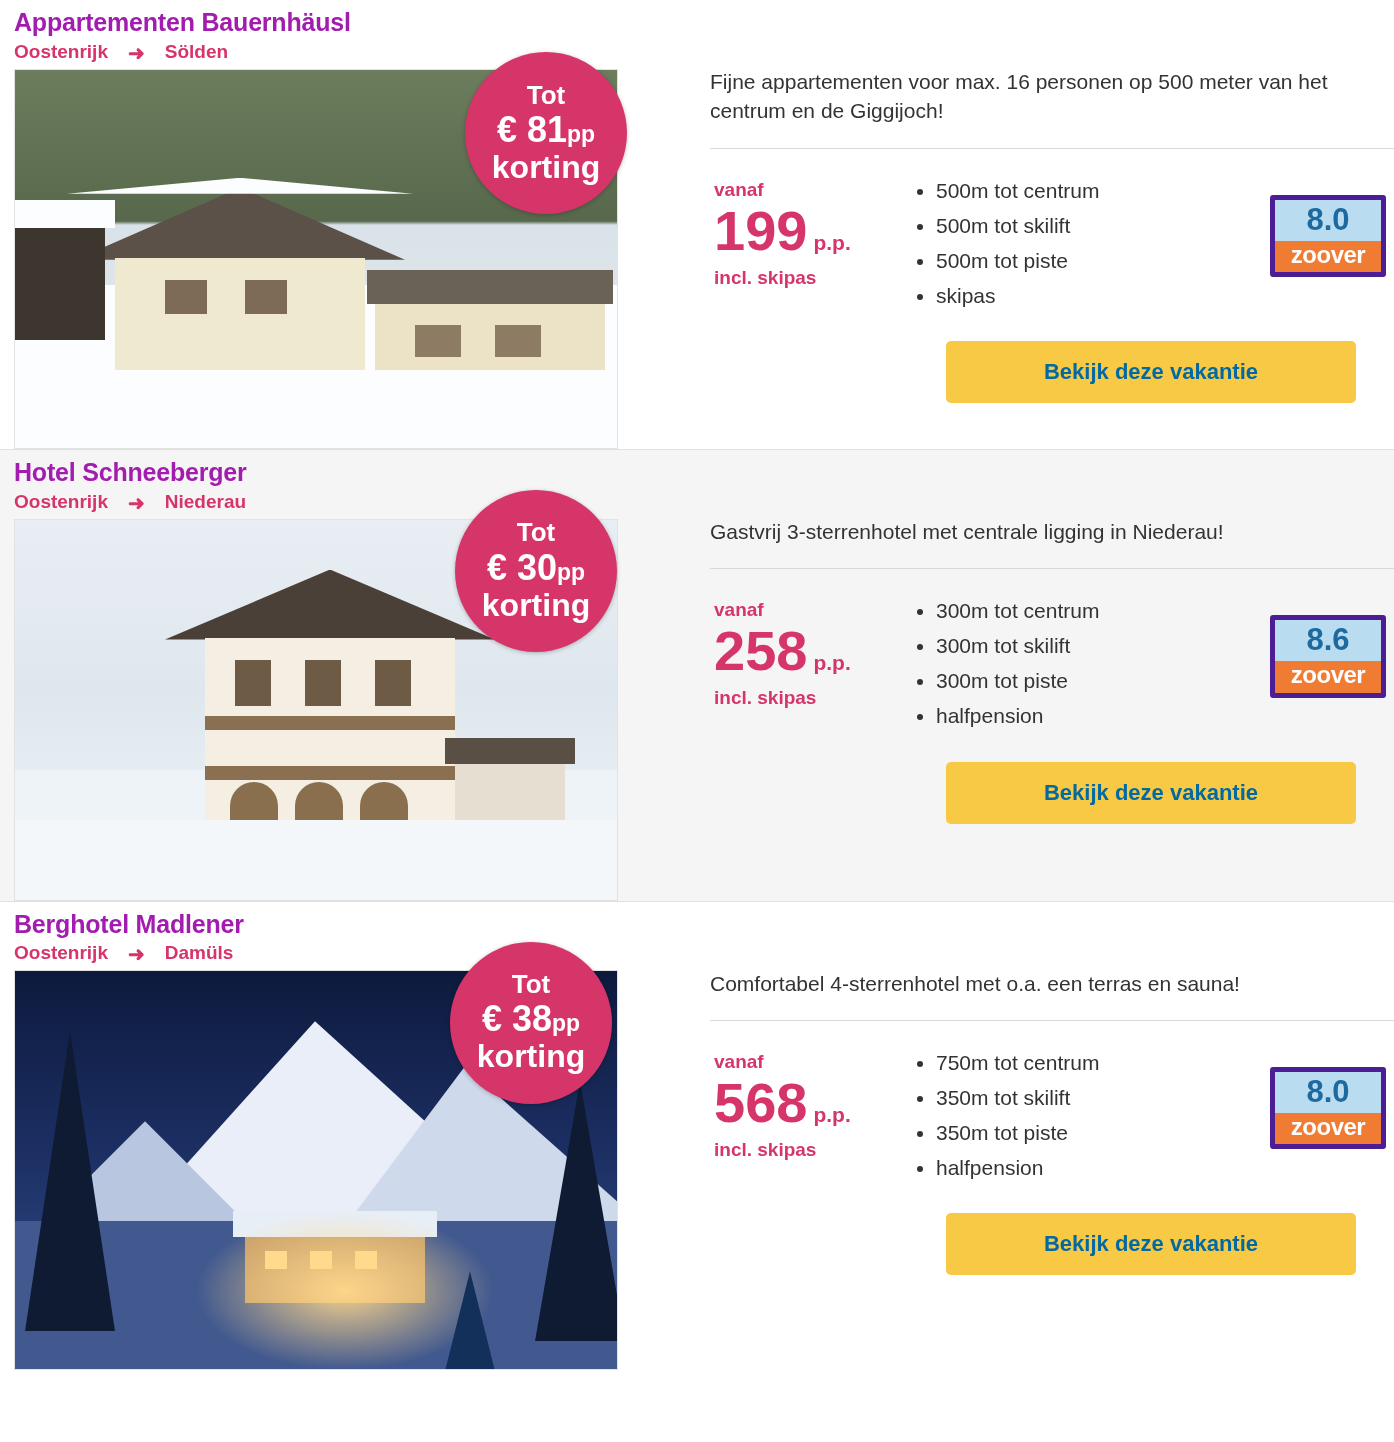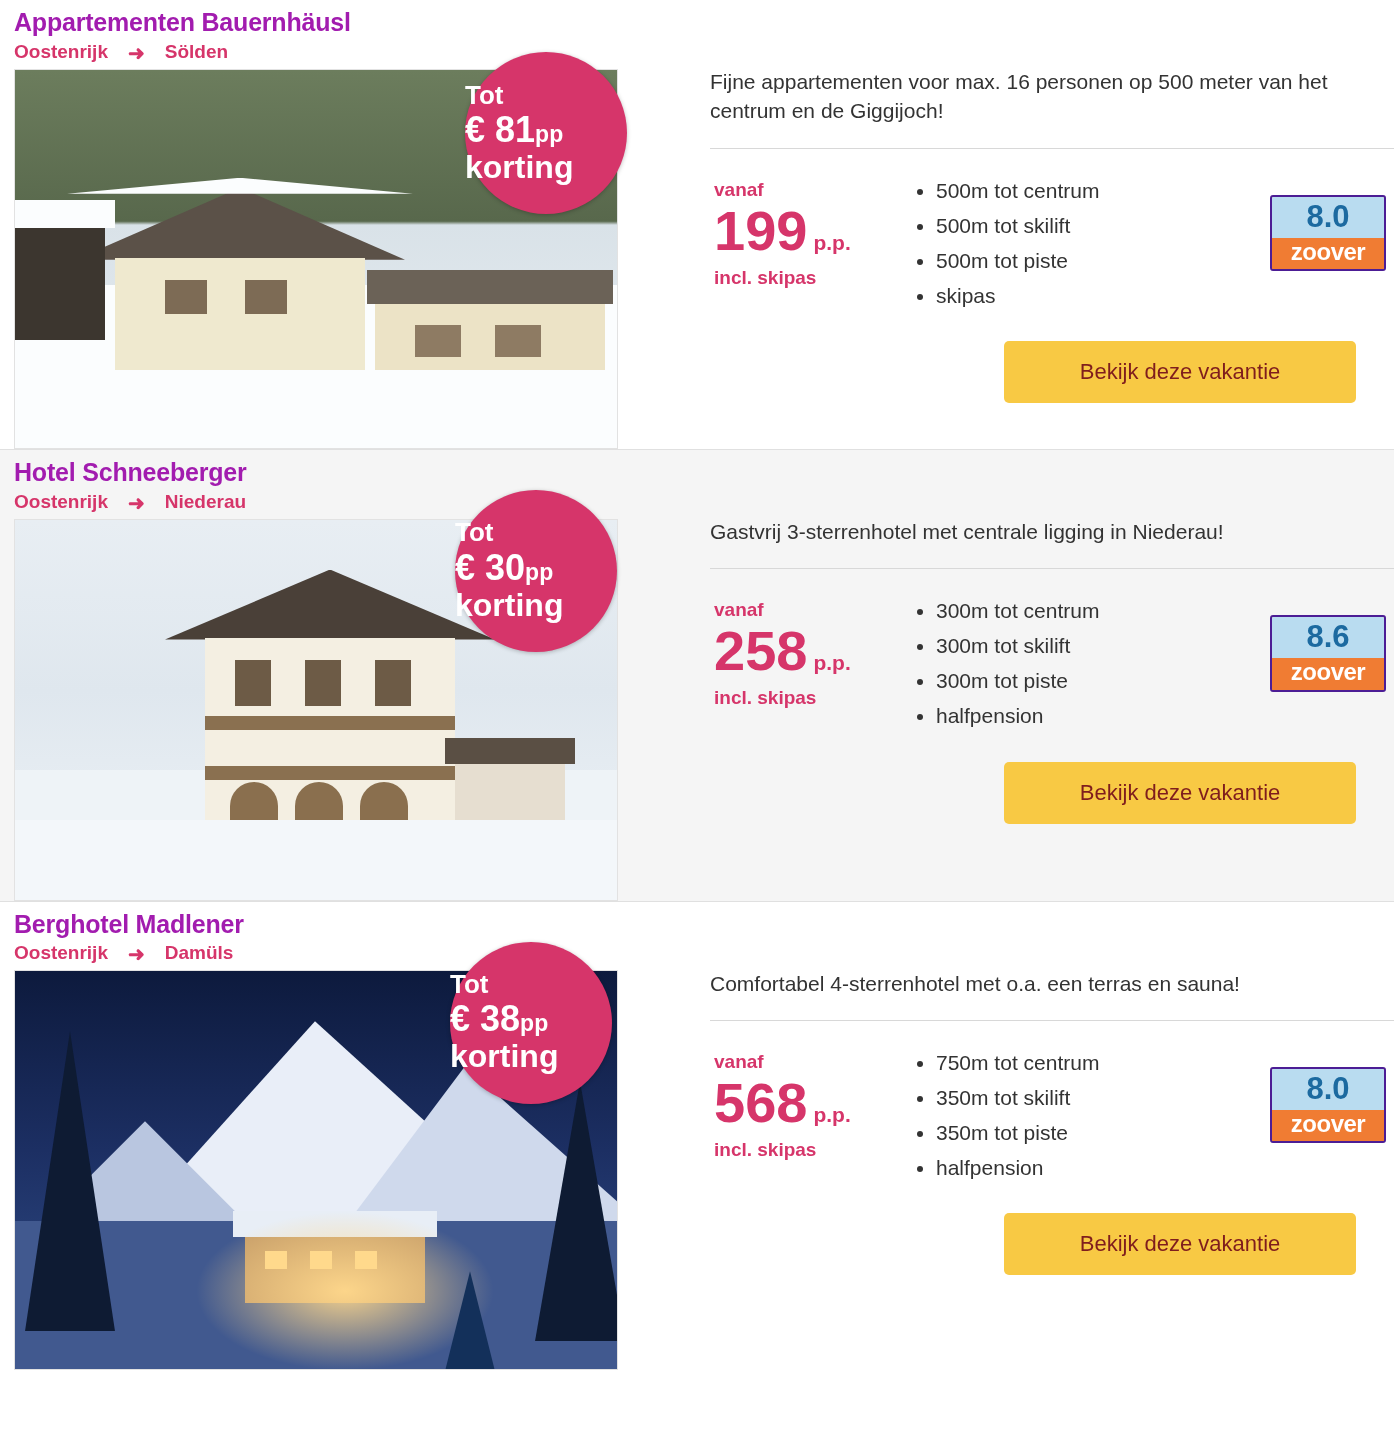--- a/index.html
+++ b/index.html
@@ -69,20 +69,21 @@
   
   .badge {
     position: absolute;
     width: 162px;
     height: 162px;
     border-radius: 50%;
     background: #d6356a;
     color: #fff;
     display: flex;
     flex-direction: column;
+    align-items: center;
     justify-content: center;
     box-shadow: 0 1px 4px rgba(0,0,0,.25);
     z-index: 5;
     line-height: 1.05;
   }
   .badge .b1 { font-size: 26px; font-weight: bold; }
   .badge .b2 { font-size: 36px; font-weight: bold; margin: 2px 0; }
   .badge .b2 .pp { font-size: 23px; font-weight: bold; }
   .badge .b3 { font-size: 32px; font-weight: bold; }
 
@@ -130,21 +131,21 @@
   }
   ul.features li { margin: 0 0 12px 0; line-height: 1.1; }
 
   .rating-col {
     width: 130px;
     flex: 0 0 130px;
     padding-top: 16px;
   }
   .rating {
     width: 116px;
-    border: 2px solid #4c1d95;
+    border: 5px solid #4c1d95;
     background: #f07c33;
     border-radius: 3px;
     overflow: hidden;
     text-align: center;
   }
   .rating .score {
     background: #b9dcf0;
     color: #1c6aa0;
     font-size: 31px;
     font-weight: bold;
@@ -157,29 +158,29 @@
     font-size: 24px;
     font-weight: bold;
     padding: 1px 0 4px 0;
     letter-spacing: -0.5px;
     line-height: 1.1;
   }
   .cta-wrap { display: flex; justify-content: flex-end; padding-right: 44px; }
   .cta {
     margin-top: 22px;
     background: #f8c944;
-    color: #7f1d1d;
+    color: #0369a1;
     border: none;
     border-radius: 5px;
     font-size: 22px;
-    font-weight: normal;
+    font-weight: bold;
     padding: 18px 44px;
     cursor: pointer;
     font-family: "Liberation Sans", sans-serif;
-    width: 352px;
+    width: 410px;
   }
   .sep { border: none; border-top: 1px solid #e0e0e0; margin: 0; }
 
   
   .ph1 { height: 380px; background: linear-gradient(#6c7d5d, #58684c 40%, #d9e2e8 41%, #e9eef2); }
   .ph2 { height: 382px; background: linear-gradient(#e8eef3, #dfe7ee 45%, #eef3f7); }
   .ph3 { height: 400px; background: linear-gradient(#0d1a3d, #1c2f63 45%, #33508c); }
 
   .mnt {
     position: absolute;

